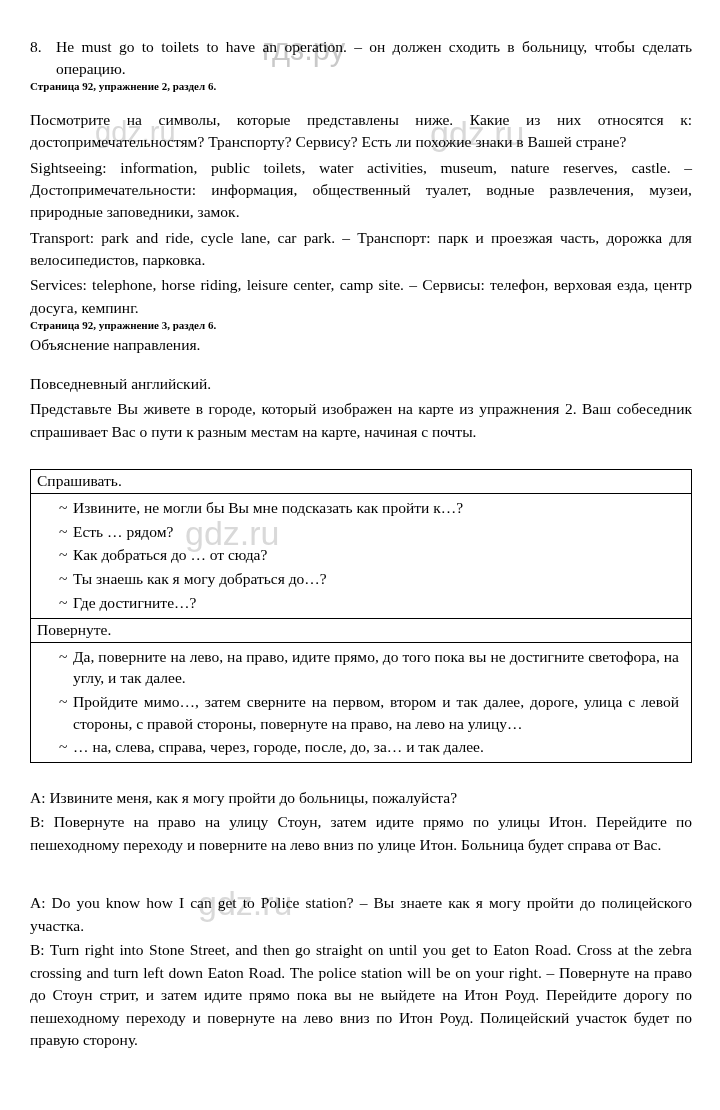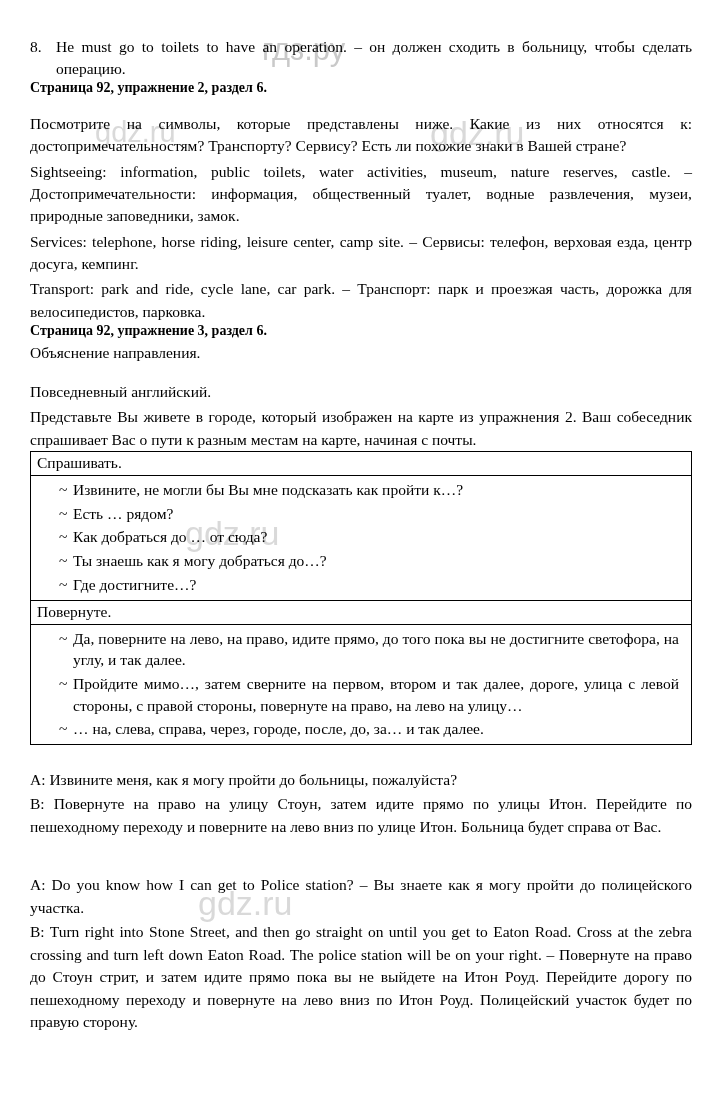--- a/index.html
+++ b/index.html
@@ -58,41 +58,42 @@
     width: 26px;
     flex: 0 0 26px;
     text-align: left;
   }
   .item8 .txt {
     flex: 1;
     text-align: justify;
   }
 
   h2.section-head {
-    font-size: 14px;
+    font-size: 11px;
     font-weight: bold;
     margin: 0;
     padding: 0;
   }
   .sp-1 { margin-top: 30px; }
   .sp-2 { margin-top: 30px; }
 
   p.para {
     font-size: 15.5px;
     line-height: 1.44;
     margin: 3px 0 0 0;
     text-align: justify;
     text-justify: inter-word;
   }
   p.para.first { margin-top: 17px; }
 
   
   table.dialog-table {
     width: 100%;
     border-collapse: collapse;
+    margin-top: 26px;
     font-size: 15.5px;
     font-family: Liberation Serif, serif;
   }
   table.dialog-table td {
     border: 1px solid #000000;
     padding: 2px 6px 3px 6px;
     vertical-align: top;
   }
   td.head-cell {
     padding-left: 6px;
@@ -144,22 +145,22 @@
   <div class="content">
 
     <div class="item8">
       <div class="num">8.</div>
       <div class="txt">He must go to toilets to have an operation. – он должен сходить в больницу, чтобы сделать операцию.</div>
     </div>
 
     <h2 class="section-head sp-1">Страница 92, упражнение 2, раздел 6.</h2>
     <p class="para first">Посмотрите на символы, которые представлены ниже. Какие из них относятся к: достопримечательностям? Транспорту? Сервису? Есть ли похожие знаки в Вашей стране?</p>
     <p class="para">Sightseeing: information, public toilets, water activities, museum, nature reserves, castle. – Достопримечательности: информация, общественный туалет, водные развлечения, музеи, природные заповедники, замок.</p>
+    <p class="para">Transport: park and ride, cycle lane, car park. – Транспорт: парк и проезжая часть, дорожка для велосипедистов, парковка.</p>
     <p class="para">Services: telephone, horse riding, leisure center, camp site. – Сервисы: телефон, верховая езда, центр досуга, кемпинг.</p>
-    <p class="para">Transport: park and ride, cycle lane, car park. – Транспорт: парк и проезжая часть, дорожка для велосипедистов, парковка.</p>
 
     <h2 class="section-head sp-2">Страница 92, упражнение 3, раздел 6.</h2>
     <p class="para">Объяснение направления.</p>
     <p class="para first">Повседневный английский.</p>
     <p class="para">Представьте Вы живете в городе, который изображен на карте из упражнения 2. Ваш собеседник спрашивает Вас о пути к разным местам на карте, начиная с почты.</p>
 
     <table class="dialog-table">
       <tbody>
         <tr>
           <td class="head-cell">Спрашивать.</td>

